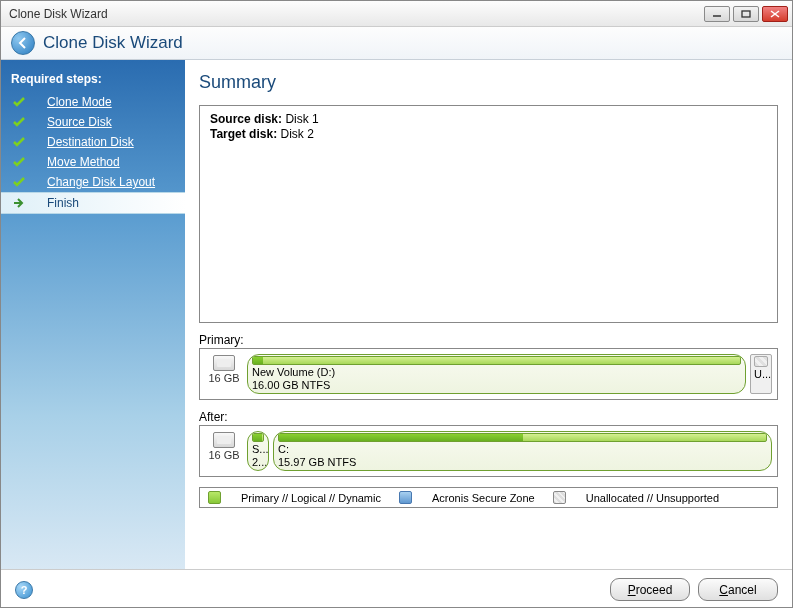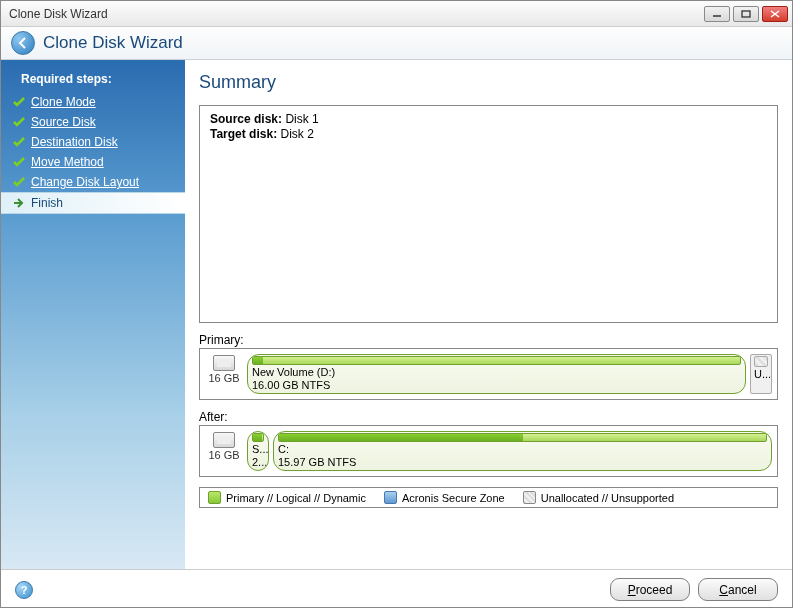--- a/index.html
+++ b/index.html
@@ -34,22 +34,22 @@
   margin-right: 8px; color:#fff;
 }
 .header-title { font-size: 17px; color: #1a4a7a; }
 
 .body { display: flex; height: 509px; }
 .sidebar {
   width: 184px;
   background: linear-gradient(to bottom,#2a6cb0 0%,#5a9cd0 30%,#a8d0e8 70%,#d8e8f4 100%);
   padding: 8px 0; color:#fff; font-size: 12px;
 }
-.sidebar-title { font-weight: bold; padding: 4px 20px 6px; font-size: 12px; }
-.step { display:flex; align-items:center; padding: 3px 12px; gap:6px; }
+.sidebar-title { font-weight: bold; padding: 4px 10px 6px; font-size: 12px; }
+.step { display:flex; align-items:center; padding: 3px 12px; gap:22px; }
 .step.completed .step-label { text-decoration: underline; cursor:pointer; color:#fff; }
 .step.current { background: linear-gradient(to right,#dff0f8,#ffffff); color:#1a4a7a; border-top:1px solid #b8d8e8; border-bottom:1px solid #b8d8e8; margin-right:-1px; padding-right:13px;}
 .step .check { width:12px; height:12px; }
 .step .arrow { width:12px; height:12px; }
 
 .main { flex:1; background:#fff; padding: 10px 14px 0 14px; display:flex; flex-direction:column; font-size:12px; }
 .page-title { font-size: 18px; color:#1a4a7a; margin: 2px 0 12px 0; }
 
 .info-box { border:1px solid #888; padding:6px 10px; height: 218px; overflow:auto; }
 .info-row { margin-bottom:1px; }
@@ -61,21 +61,21 @@
 .dicon { width:22px; height:16px; border:1px solid #888; border-radius:2px; background:linear-gradient(to bottom,#f8f8f8,#d8d8d8); position:relative;}
 .dicon::after { content:''; position:absolute; left:3px; right:3px; top:3px; bottom:3px; background:#eee; border-radius:1px;}
 .disk-size { font-size:11px; color:#333; margin-top:1px;}
 .part { border:1px solid #6fa030; border-radius:12px; padding:1px 4px; display:flex; flex-direction:column; background:linear-gradient(to bottom,#f8faf0,#eef4e0); overflow:hidden; font-size:11px; line-height:13px;}
 .part .bar { height: 11px; border:1px solid #6fa030; border-radius:2px; background: linear-gradient(to bottom,#d4f090,#a8d85a); margin-bottom:1px; position:relative;}
 .part .bar .fill { position:absolute; left:0; top:0; bottom:0; background:linear-gradient(to bottom,#8ad030,#68b020); border-radius:1px 0 0 1px;}
 .unalloc { border:1px solid #aaa; border-radius:2px; padding:1px 3px; display:flex; flex-direction:column; background:#f0f0f0; font-size:11px; overflow:hidden; line-height:13px;}
 .unalloc .bar { height:11px; border:1px solid #aaa; border-radius:2px; background: repeating-linear-gradient(45deg,#e0e0e0,#e0e0e0 3px,#f0f0f0 3px,#f0f0f0 6px); margin-bottom:1px;}
 
 .legend { border:1px solid #888; padding:3px 8px; margin-top:10px; display:flex; gap:18px; font-size:11px; align-items:center;}
-.legend-item { display:flex; align-items:center; gap:5px; }
+.legend-item { display:flex; align-items:center; gap:20px; }
 .swatch { width:13px; height:13px; border:1px solid #888; border-radius:2px;}
 .swatch.primary { background:linear-gradient(to bottom,#b8e868,#88c838); border-color:#6fa030;}
 .swatch.secure { background:linear-gradient(to bottom,#a8d0f0,#6098d0); border-color:#4878b0;}
 .swatch.unused { background: repeating-linear-gradient(45deg,#ddd,#ddd 2px,#f0f0f0 2px,#f0f0f0 4px);}
 
 .footer { height:40px; border-top:1px solid #ccc; display:flex; align-items:center; padding:0 14px; }
 .help { width:18px; height:18px; border-radius:50%; background:radial-gradient(circle at 30% 30%,#a8d8f8,#3a90d0); border:1px solid #3a78a8; color:#fff; display:flex; align-items:center; justify-content:center; font-size:11px; font-weight:bold;}
 .footer .spacer { flex:1; }
 .btn { min-width:80px; height:23px; border:1px solid #808080; border-radius:9px; background:linear-gradient(to bottom,#fbfbfb,#e0e0e0); font-size:12px; padding:0 14px; margin-left:8px; cursor:pointer;}
 .btn u { text-decoration:underline; }

